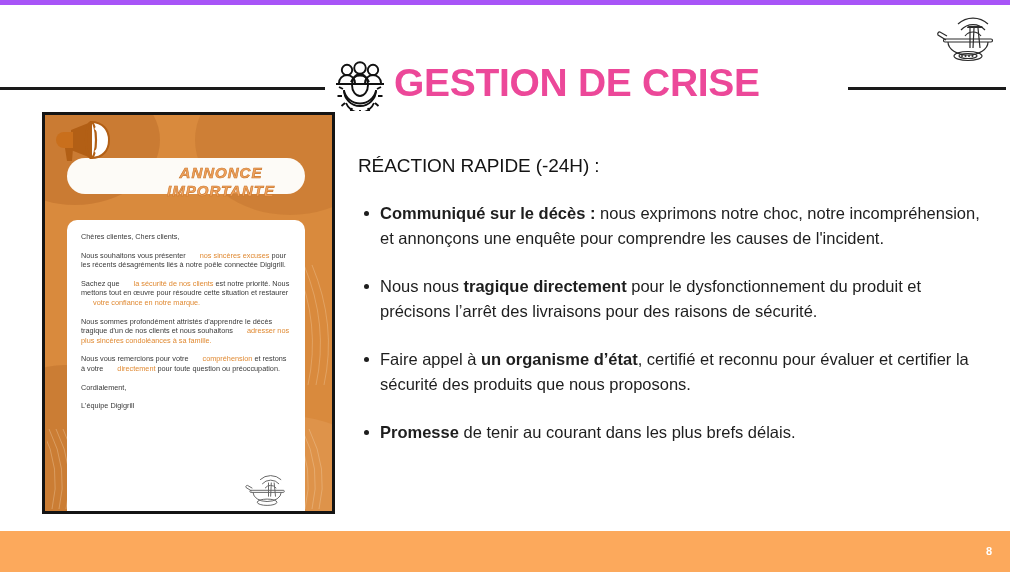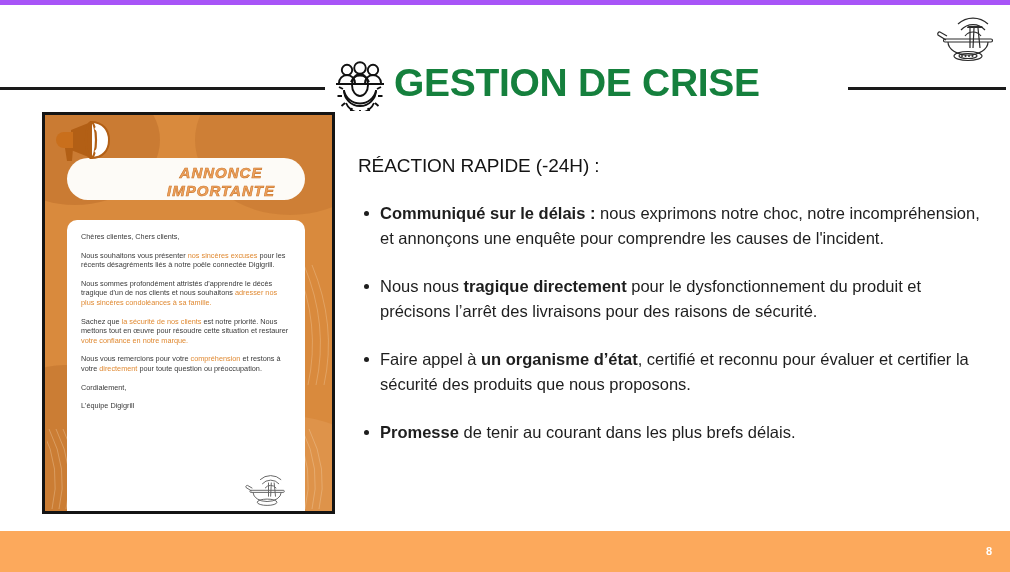--- a/index.html
+++ b/index.html
@@ -34,21 +34,21 @@
   .rule-right{
     position:absolute;left:848px;top:32px;width:158px;height:3px;
     background:#1a1a1a;
   }
   .title-icon{
     position:absolute;left:330px;top:4px;width:60px;height:52px;
   }
   .title{
     position:absolute;left:394px;top:0px;
     font-size:39px;font-weight:bold;letter-spacing:-0.3px;
-    color:#15803d;line-height:55px;white-space:nowrap;
+    color:#ec4899;line-height:55px;white-space:nowrap;
   }
 
   
   .visual-card{
     position:absolute;left:42px;top:112px;width:287px;height:396px;
     border:3px solid #141414;
     background:#d98a3d;
     overflow:hidden;
   }
   .blob{position:absolute;border-radius:50%;background:rgba(255,255,255,0.10);}
@@ -57,21 +57,21 @@
   .blob-c{left:-70px;top:250px;width:180px;height:190px;background:rgba(150,75,20,0.20);}
   .blob-d{left:120px;top:300px;width:230px;height:170px;background:rgba(255,210,160,0.13);}
   .hatch{
     position:absolute;width:58px;height:80px;opacity:.5;
   }
   .hatch-bl{left:2px;bottom:2px;}
   .hatch-br{right:2px;bottom:2px;}
   .hatch-mr{right:2px;top:150px;height:120px;}
 
   .announce-banner{
-    position:absolute;left:22px;top:43px;width:238px;height:42px;
+    position:absolute;left:22px;top:43px;width:238px;height:36px;
     background:#fdfbf7;border-radius:24px;
   }
   .announce-text{
     position:absolute;left:78px;top:6px;width:152px;
     text-align:center;
     font-size:15px;font-weight:bold;font-style:italic;
     line-height:18px;color:#f0a35e;
     letter-spacing:1px;
     -webkit-text-stroke:0.6px #c9762c;
   }
@@ -83,21 +83,21 @@
     position:absolute;left:22px;top:105px;width:238px;height:307px;
     background:#ffffff;border-radius:10px;
     padding:12px 14px;box-sizing:border-box;
   }
   .letter-card p{
     margin:0 0 9px 0;
     font-size:7.3px;line-height:9.6px;
     color:#3a3a3a;
   }
   .letter-card p:last-child{margin-bottom:0;}
-  .hl{color:#e08a33;}
+  .hl{color:#e08a33;margin-left:12px;}
   .sign-logo{
     position:absolute;right:14px;bottom:12px;width:52px;height:48px;
     opacity:.85;
   }
 
   
   .content{
     position:absolute;left:358px;top:155px;width:632px;
   }
   .subhead{
@@ -245,22 +245,22 @@
         <ellipse cx="40" cy="26" rx="5" ry="18" fill="none" stroke="#b25f15" stroke-width="2.2"></ellipse>
         <path d="M13 18 L22 18 L22 34 L13 34 A4 4 0 0 1 13 18 Z" fill="#c96f1c"></path>
         <path d="M14 34 L22 34 L21 47 L16 47 Z" fill="#b25f15"></path>
         <path d="M44 14 q6 4 6 12 q0 8 -6 12" fill="none" stroke="#ffffff" stroke-width="2.4"></path>
       </g>
     </svg>
 
     <div class="letter-card">
       <p><span>Chères clientes, Chers clients,</span></p>
       <p><span>Nous souhaitons vous présenter </span><span class="hl">nos sincères excuses</span><span> pour les récents désagréments liés à notre poêle connectée Digigrill.</span></p>
+      <p><span>Sachez que </span><span class="hl">la sécurité de nos clients</span><span> est notre priorité. Nous mettons tout en œuvre pour résoudre cette situation et restaurer </span><span class="hl">votre confiance en notre marque.</span></p>
       <p><span>Nous sommes profondément attristés d'apprendre le décès tragique d'un de nos clients et nous souhaitons </span><span class="hl">adresser nos plus sincères condoléances à sa famille.</span></p>
-      <p><span>Sachez que </span><span class="hl">la sécurité de nos clients</span><span> est notre priorité. Nous mettons tout en œuvre pour résoudre cette situation et restaurer </span><span class="hl">votre confiance en notre marque.</span></p>
       <p><span>Nous vous remercions pour votre </span><span class="hl">compréhension</span><span> et restons à votre </span><span class="hl">directement</span><span> pour toute question ou préoccupation.</span></p>
       <p><span>Cordialement,</span></p>
       <p><span>L'équipe Digigrill</span></p>
 
       <svg class="sign-logo" viewBox="0 0 74 68">
         <g fill="none" stroke="#4a4a4a" stroke-width="1.4">
           <path d="M30 18 a22 22 0 0 1 30 0"></path>
           <path d="M33 24 a16 16 0 0 1 24 0"></path>
           <path d="M37 30 a10 10 0 0 1 16 0"></path>
           <path d="M42 22 l0 20 M46 22 l-1 20 M50 22 l2 20"></path>
@@ -269,21 +269,21 @@
           <path d="M20 36 a20 13 0 0 0 40 0"></path>
           <ellipse cx="40" cy="50" rx="14" ry="4.5"></ellipse>
         </g>
       </svg>
     </div>
   </div>
 
   <div class="content">
     <h2 class="subhead">RÉACTION RAPIDE (-24H) :</h2>
     <ul class="bullets">
-      <li><b>Communiqué sur le délais :</b><span> nous exprimons notre choc, notre incompréhension, et annonçons une enquête pour comprendre les causes de l'incident.</span></li>
+      <li><b>Communiqué sur le décès :</b><span> nous exprimons notre choc, notre incompréhension, et annonçons une enquête pour comprendre les causes de l'incident.</span></li>
       <li><span>Nous nous </span><b>tragique directement</b><span> pour le dysfonctionnement du produit et précisons l’arrêt des livraisons pour des raisons de sécurité.</span></li>
       <li><span>Faire appel à </span><b>un organisme d’état</b><span>, certifié et reconnu pour évaluer et certifier la sécurité des produits que nous proposons.</span></li>
       <li><b>Promesse</b><span> de tenir au courant dans les plus brefs délais.</span></li>
     </ul>
   </div>
 
   <div class="footer-bar">
     <div class="page-num">8</div>
   </div>
 

